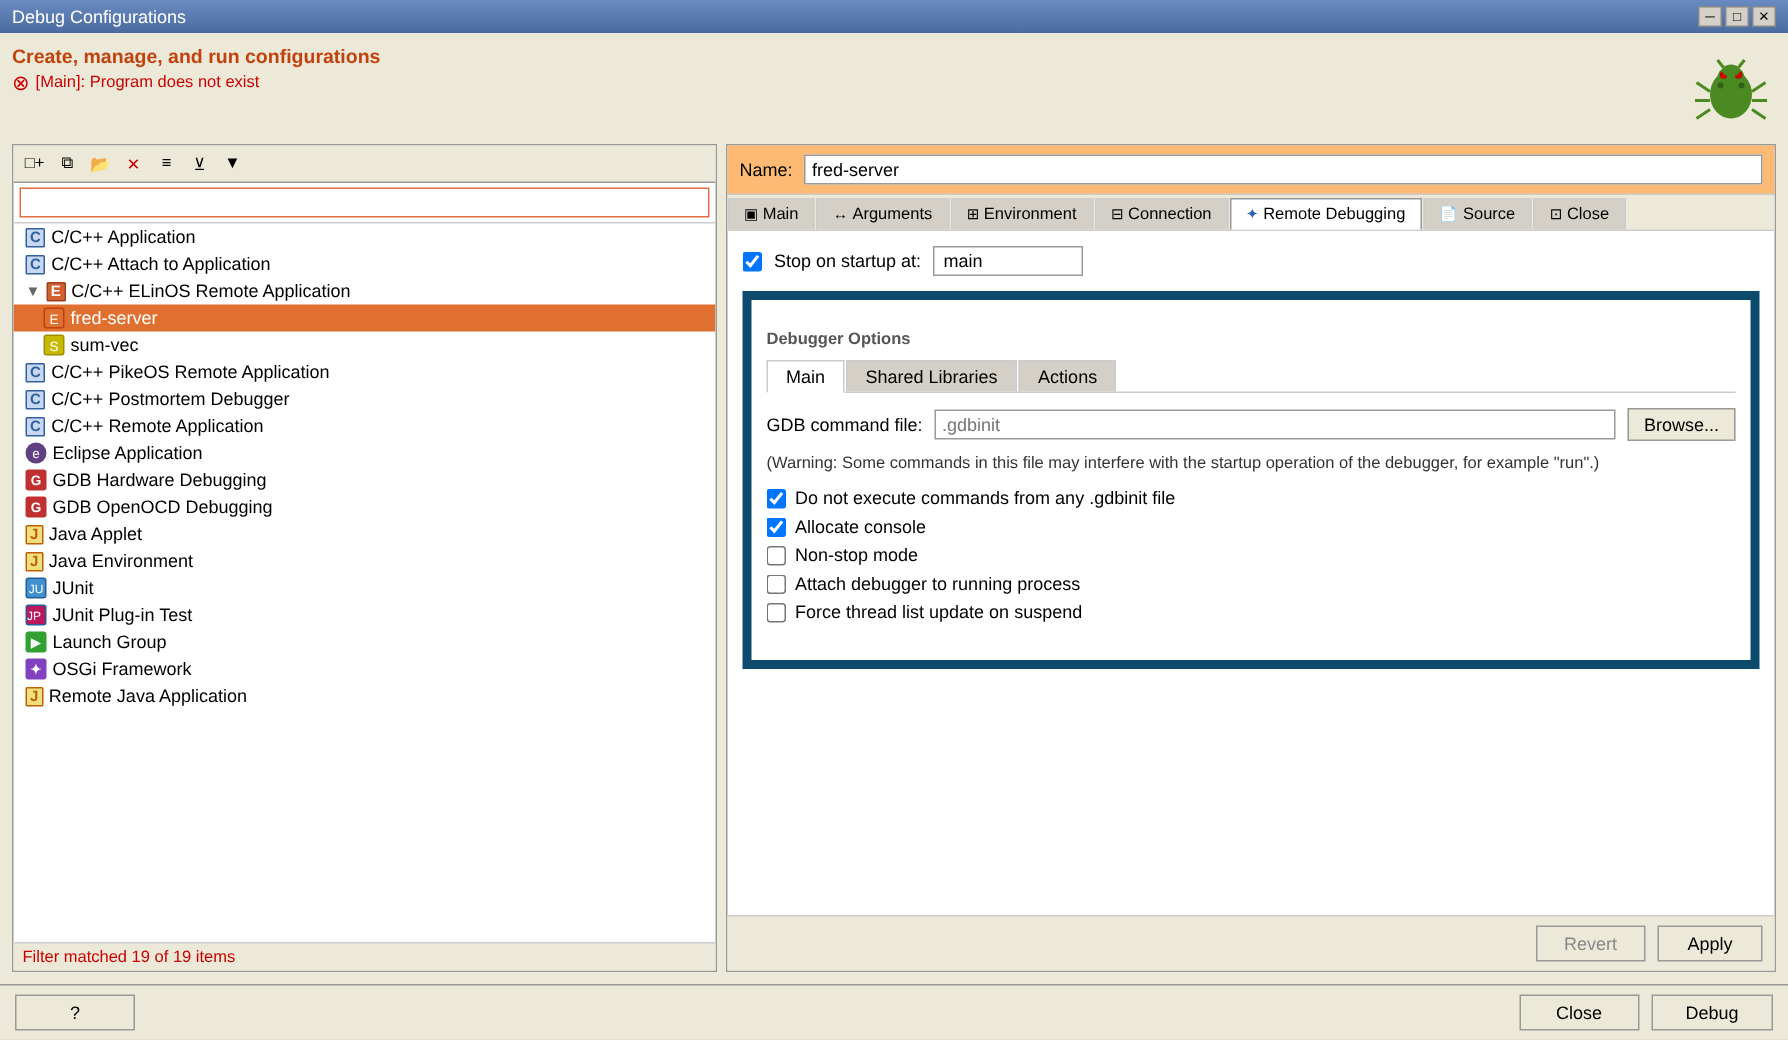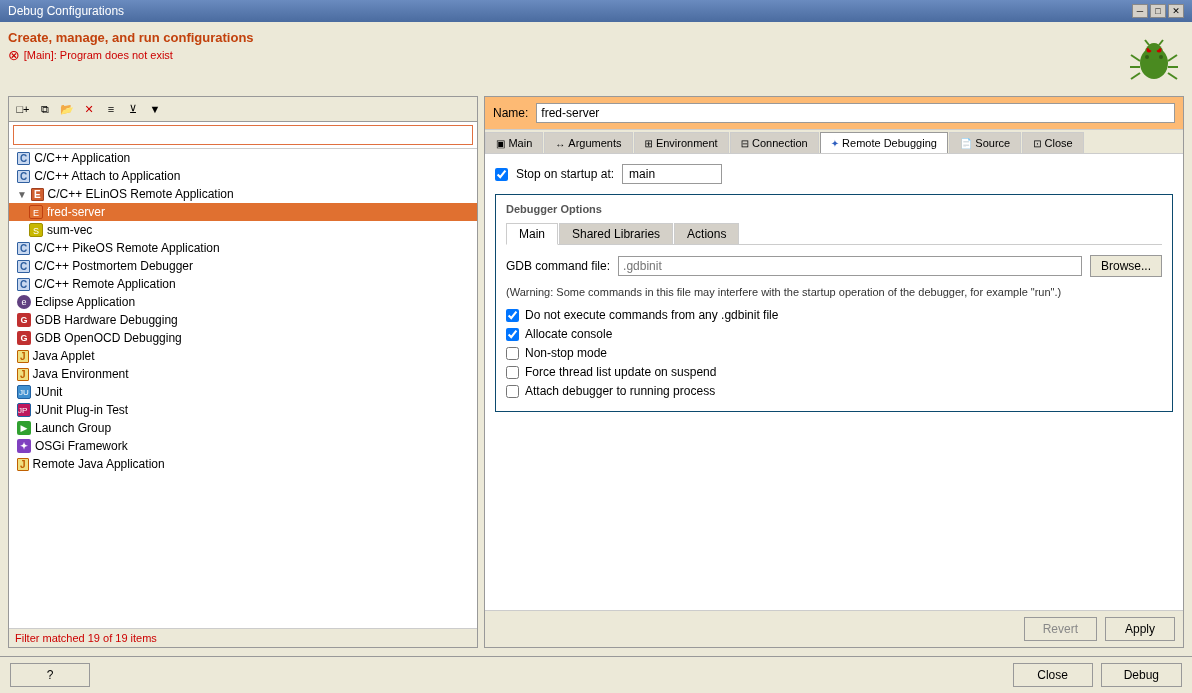--- a/index.html
+++ b/index.html
@@ -271,23 +271,23 @@
       min-width: 80px;
     }
     .icon-c { color: #3060a0; font-weight: bold; font-size: 10px; background: #c8d8f0; border: 1px solid #3060a0; padding: 0 2px; border-radius: 1px; }
     .icon-e { color: white; font-weight: bold; font-size: 10px; background: #d06030; border: 1px solid #a04020; padding: 0 2px; border-radius: 1px; }
     .icon-j { color: #c06000; font-weight: bold; font-size: 10px; background: #f0e080; border: 1px solid #c06000; padding: 0 2px; border-radius: 1px; }
     .icon-eclipse { color: white; font-size: 9px; background: #604080; border-radius: 50%; width: 14px; height: 14px; display: flex; align-items: center; justify-content: center; }
     .icon-gdb { color: white; font-size: 9px; background: #c03030; border-radius: 2px; width: 14px; height: 14px; display: flex; align-items: center; justify-content: center; font-weight: bold; }
     .icon-launch { color: white; font-size: 9px; background: #30a030; border-radius: 2px; width: 14px; height: 14px; display: flex; align-items: center; justify-content: center; }
     .icon-osgi { color: white; font-size: 9px; background: #8040c0; border-radius: 2px; width: 14px; height: 14px; display: flex; align-items: center; justify-content: center; font-weight: bold; }
     .debugger-group {
-      border: 1px solid #0c4a6e;
+      border: 6px solid #0c4a6e;
       margin-bottom: 6px;
-      padding: 8px 10px;
+      padding: 20px 10px;
     }
     .debugger-group-title {
       font-size: 11px;
       color: #555;
       margin-bottom: 8px;
       font-weight: bold;
     }
     .filter-status { color: #c00; }
   </style>
 </head>
@@ -525,26 +525,26 @@
           </div>
           <div class="checkbox-row">
             <input type="checkbox" id="cb-alloc-console" checked="" style="">
             <label for="cb-alloc-console" class="checkbox-label">Allocate console</label>
           </div>
           <div class="checkbox-row">
             <input type="checkbox" id="cb-non-stop" style="">
             <label for="cb-non-stop" class="checkbox-label">Non-stop mode</label>
           </div>
           <div class="checkbox-row">
+            <input type="checkbox" id="cb-attach" style="">
+            <label for="cb-attach" class="checkbox-label">Attach debugger to running process</label>
+          </div>
+          <div class="checkbox-row">
             <input type="checkbox" id="cb-force-thread" style="">
             <label for="cb-force-thread" class="checkbox-label">Force thread list update on suspend</label>
-          </div>
-          <div class="checkbox-row">
-            <input type="checkbox" id="cb-attach" style="">
-            <label for="cb-attach" class="checkbox-label">Attach debugger to running process</label>
           </div>
         </div>
       </div>
 
       <div class="bottom-bar">
         <button class="action-btn" disabled="">Revert</button>
         <button class="action-btn">Apply</button>
       </div>
     </div>
   </div>

